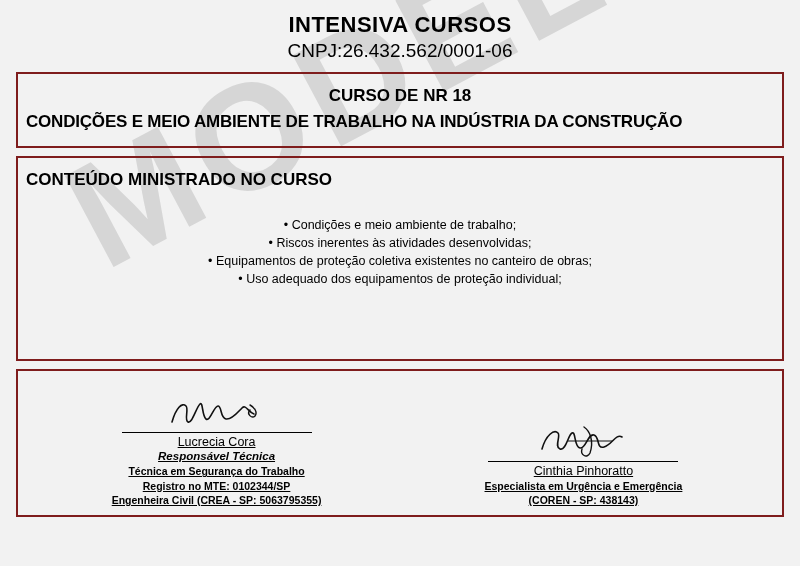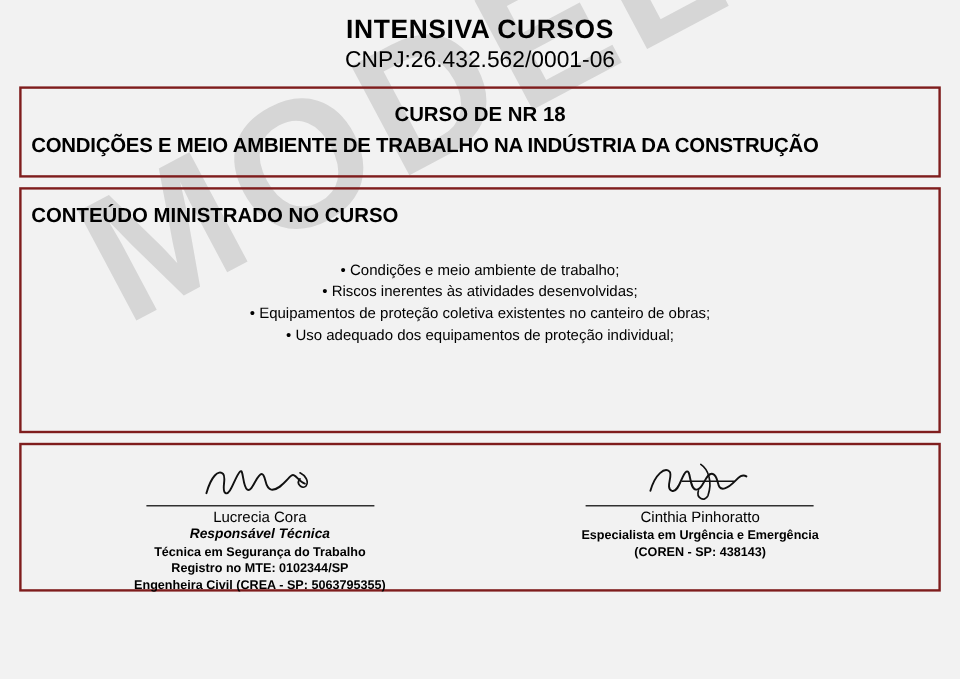--- a/index.html
+++ b/index.html
@@ -103,24 +103,25 @@
 
   .instructors-title {
     text-align: center;
     font-size: 17px;
     font-weight: bold;
     margin: 6px 0 8px 0;
   }
 
   .sign-box {
     padding: 6px 10px 8px 10px;
-    height: 124px;
+    height: 148px;
     display: flex;
     justify-content: space-between;
-    align-items: flex-start;
+    align-items: flex-end;
+    text-decoration: underline;
   }
   .sign-col {
     width: 48%;
     text-align: center;
     position: relative;
     padding-top: 4px;
   }
   .sign-col.left { padding-left: 20px; }
   .sign-col.right { padding-right: 20px; }
   .sig-img {

